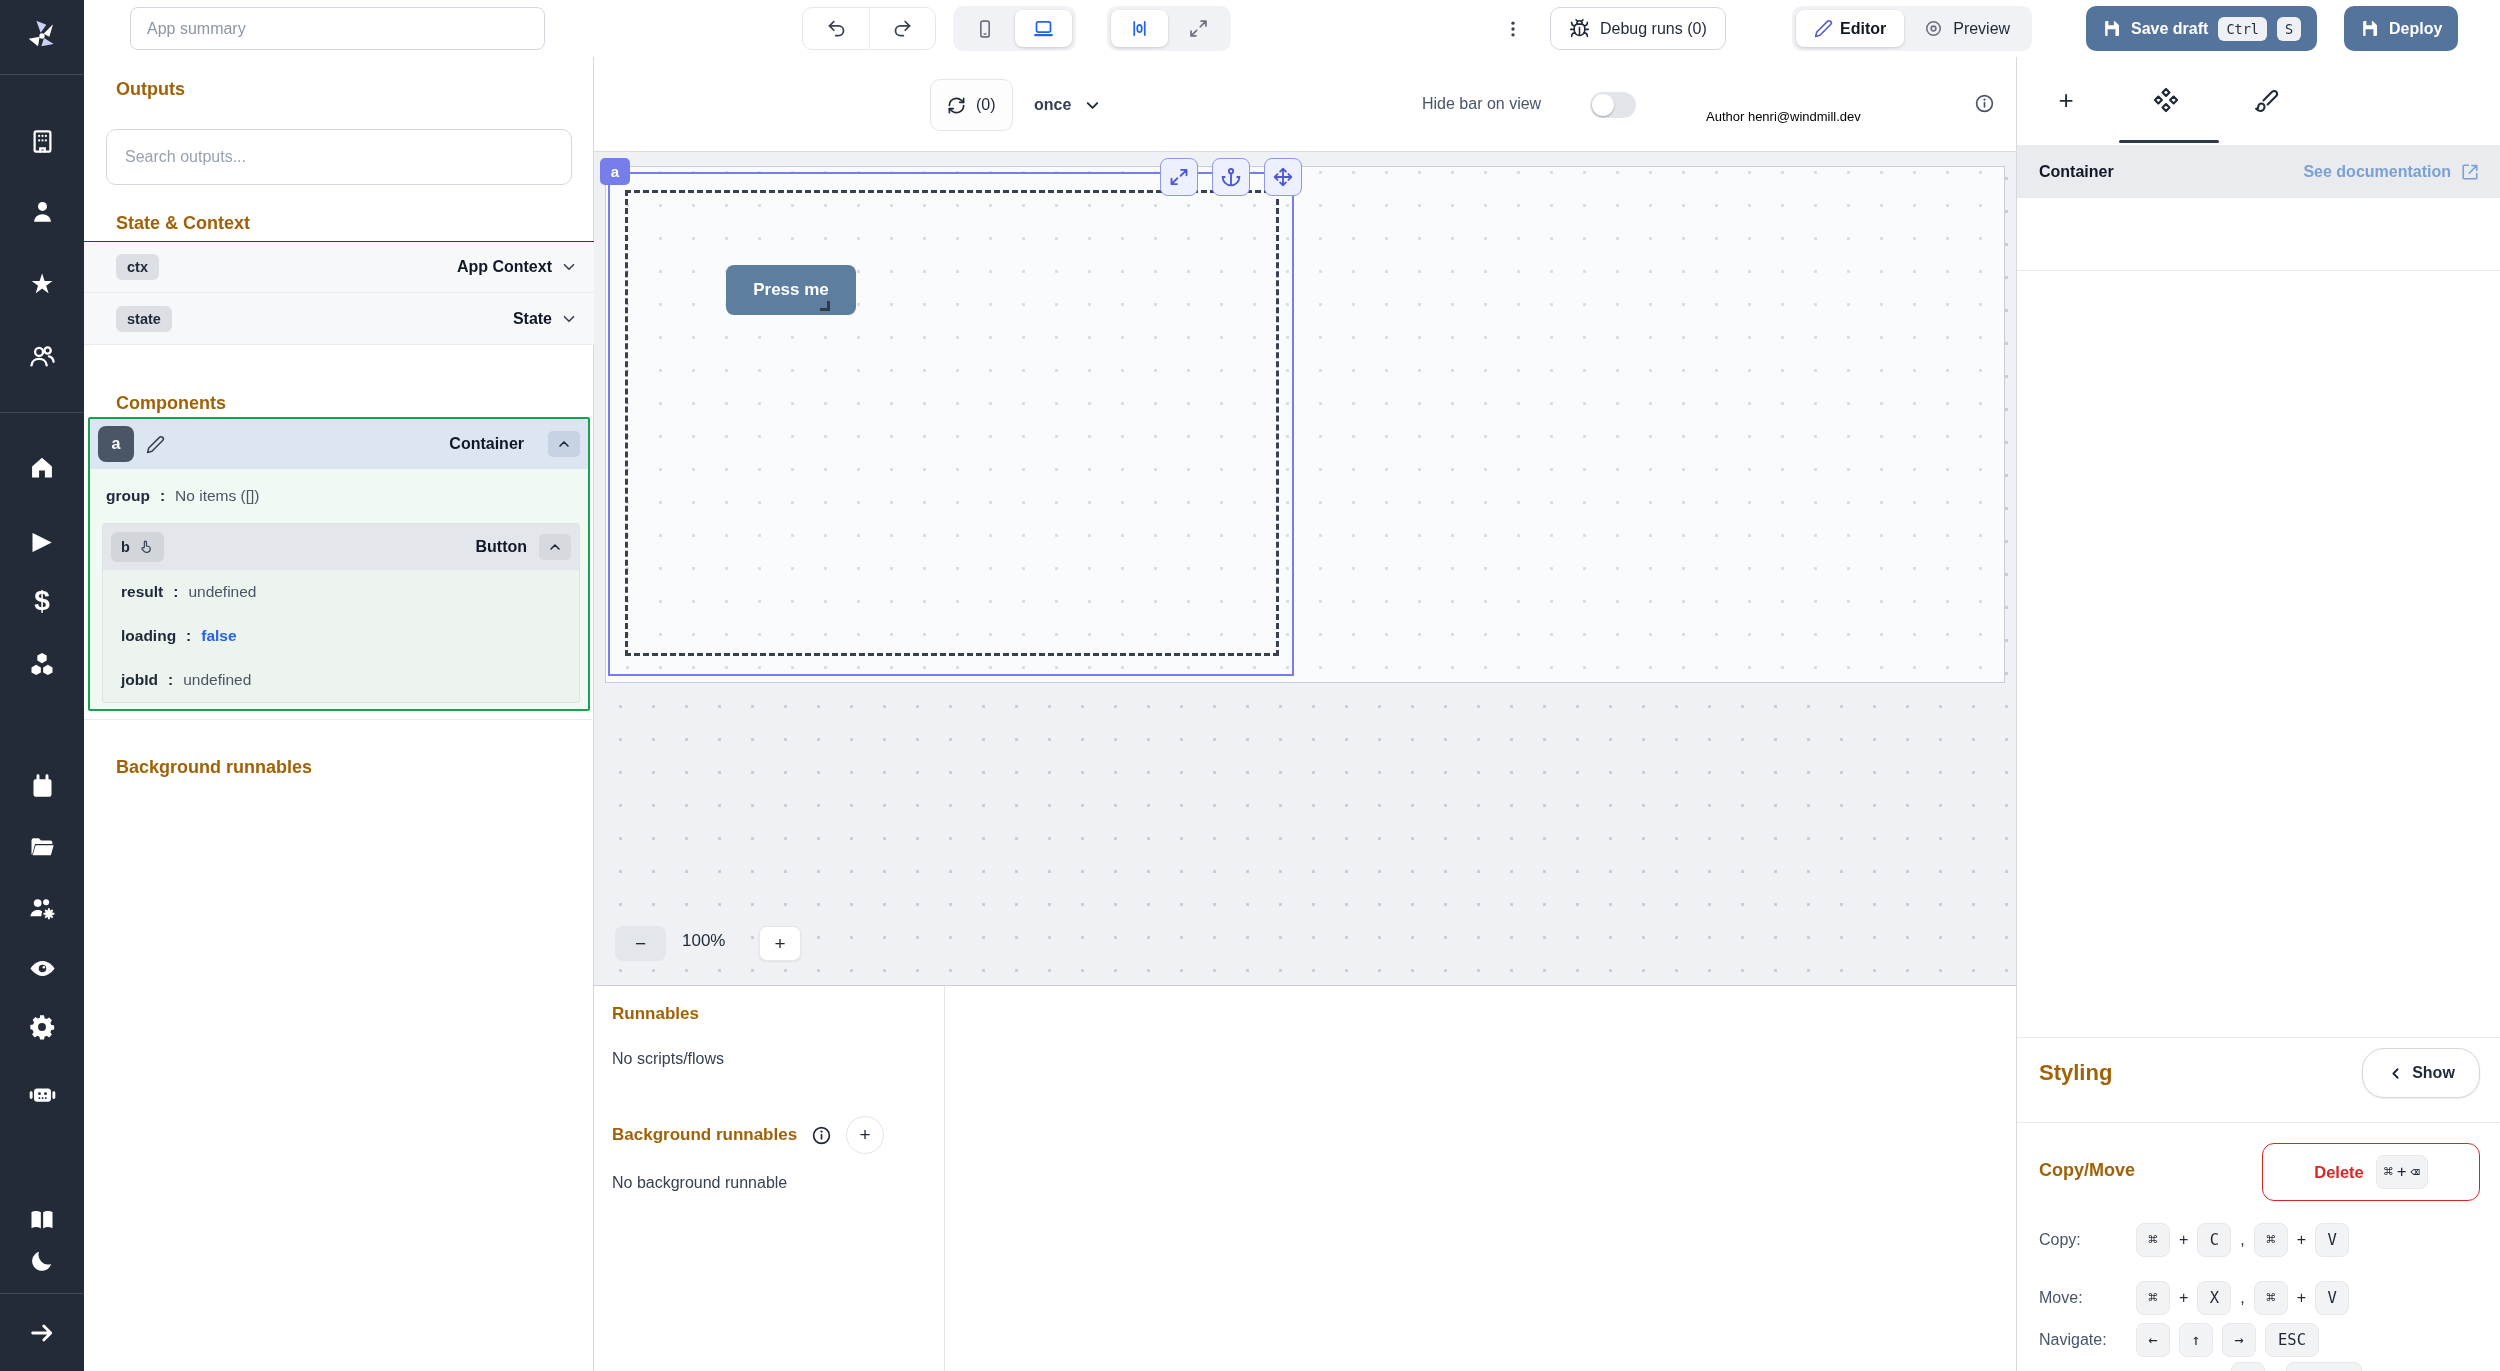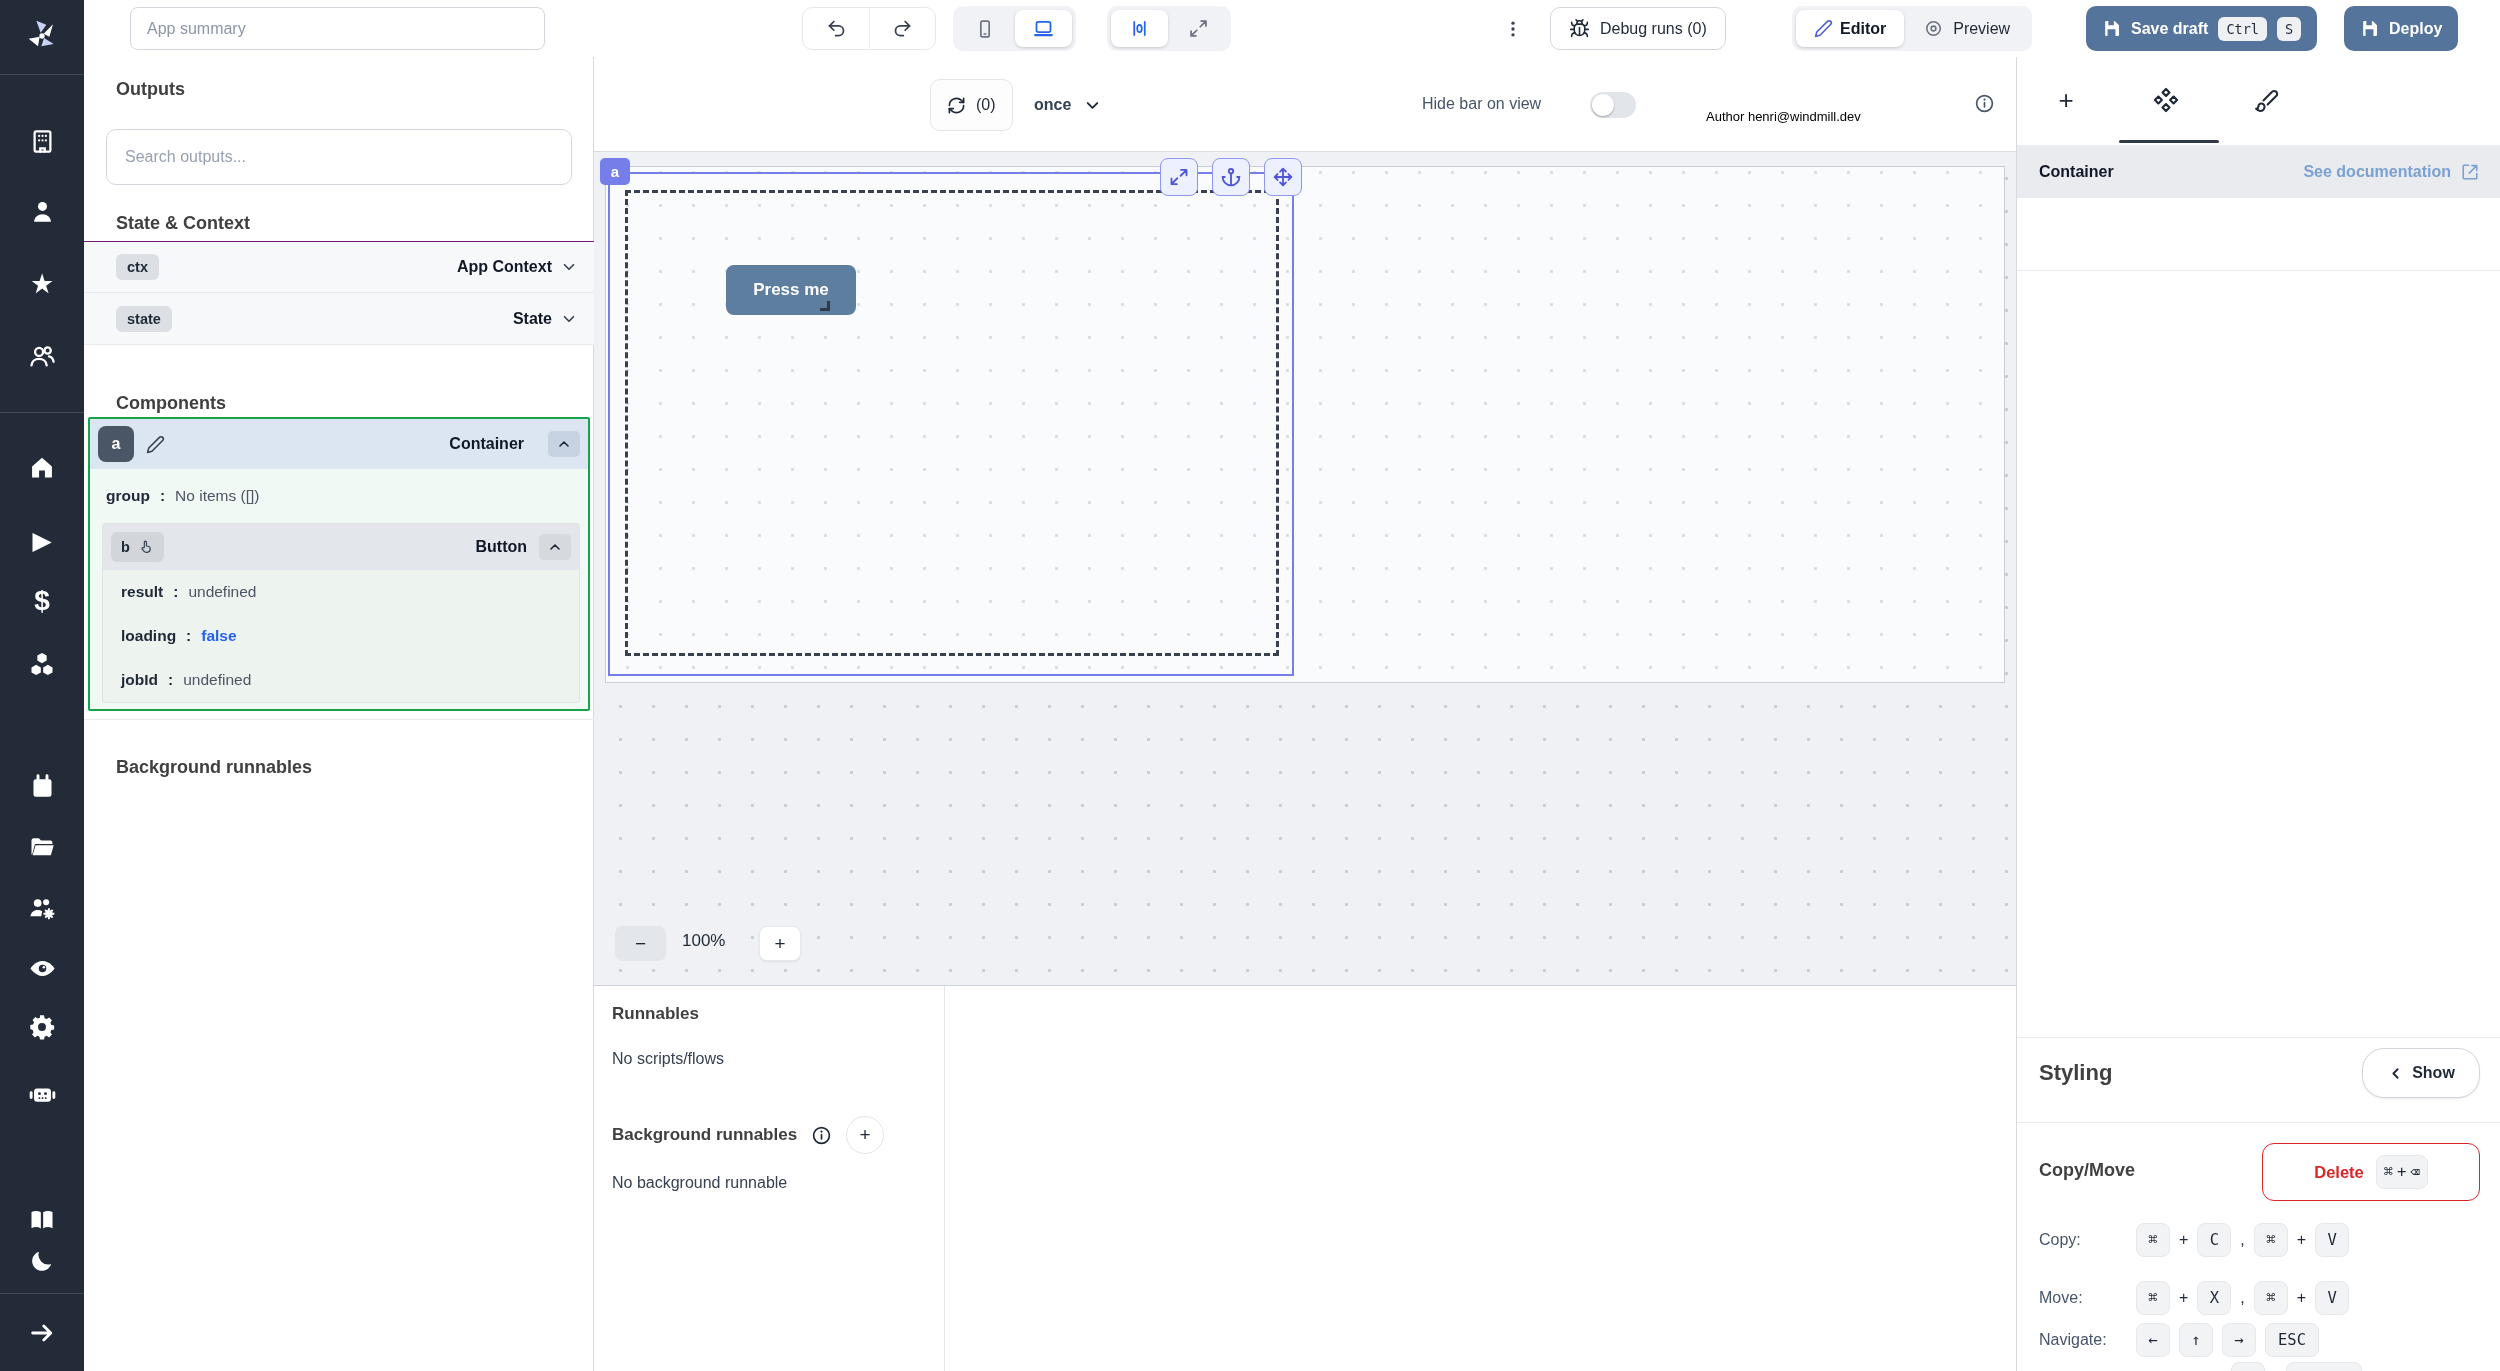--- a/index.html
+++ b/index.html
@@ -23,21 +23,21 @@
   .btn-group .cell + .cell { border-left:1px solid #eceef1; }
   .seg { background:#f1f2f5; border-radius:10px; display:flex; padding:4px; gap:2px; }
   .seg .chip { height:37px; border-radius:8px; display:flex; align-items:center; justify-content:center; padding:0 18px; color:#6b7280; cursor:pointer; }
   .seg .chip.sel { background:#fff; box-shadow:0 1px 3px rgba(0,0,0,.18); color:#2563eb; }
   .outline-btn { display:flex; align-items:center; gap:10px; background:#fff; border:1px solid #d3d7dd; border-radius:10px; height:43px; padding:0 18px; font-size:16px; color:#1f2937; cursor:pointer; }
   .accent-btn { display:flex; align-items:center; gap:10px; background:var(--accent,#54749c); border:none; border-radius:10px; height:45px; padding:0 16px; font-size:16px; font-weight:bold; color:#fff; cursor:pointer; font-family:inherit; }
   .kbd-sm { background:#eef0f4; border-radius:6px; color:#1f2937; font-family:"DejaVu Sans Mono", monospace; font-size:13.5px; font-weight:normal; padding:4px 8px; }
 
   
   .left-panel { left:84px; top:57px; width:510px; height:1314px; background:#fff; border-right:1px solid #d6d9de; }
-  .sec-title { font-size:18px; font-weight:bold; color:#404040; }
+  .sec-title { font-size:18px; font-weight:bold; color:#a16207; }
   .search-input { left:22px; top:72px; width:466px; height:56px; border:1px solid #d3d7dd; border-radius:10px; padding:0 18px; font-size:16px; font-family:inherit; color:#374151; outline:none; }
   .search-input::placeholder { color:#98a1b0; }
   .ctx-row { left:0; width:510px; height:52px; background:#f7f8fa; border-bottom:1px solid #e8eaee; display:flex; align-items:center; padding:0 16px 0 32px; cursor:pointer; }
   .key-chip { background:#dcdfe4; border-radius:6px; padding:5px 11px; font-size:14.5px; font-weight:bold; color:#1f2937; }
   .row-type { margin-left:auto; font-size:16px; font-weight:bold; color:#111827; display:flex; align-items:center; gap:8px; }
   .green-box { left:4px; top:360px; width:502px; height:294px; border:2px solid var(--green,#16a34a); border-radius:2px; background:#f1f9f4; overflow:hidden; }
   .comp-head { height:50px; background:#dce6f2; display:flex; align-items:center; padding:0 8px 0 8px; gap:12px; cursor:pointer; }
   .id-badge { width:36px; height:36px; background:#4a5565; border-radius:8px; color:#fff; font-size:16px; font-weight:bold; display:flex; align-items:center; justify-content:center; }
   .chev-chip { margin-left:auto; width:32px; height:26px; background:#c7d2e2; border-radius:5px; display:flex; align-items:center; justify-content:center; color:#1f2937; cursor:pointer; }
   .comp-title { font-size:16px; font-weight:bold; color:#111827; margin-left:auto; }

